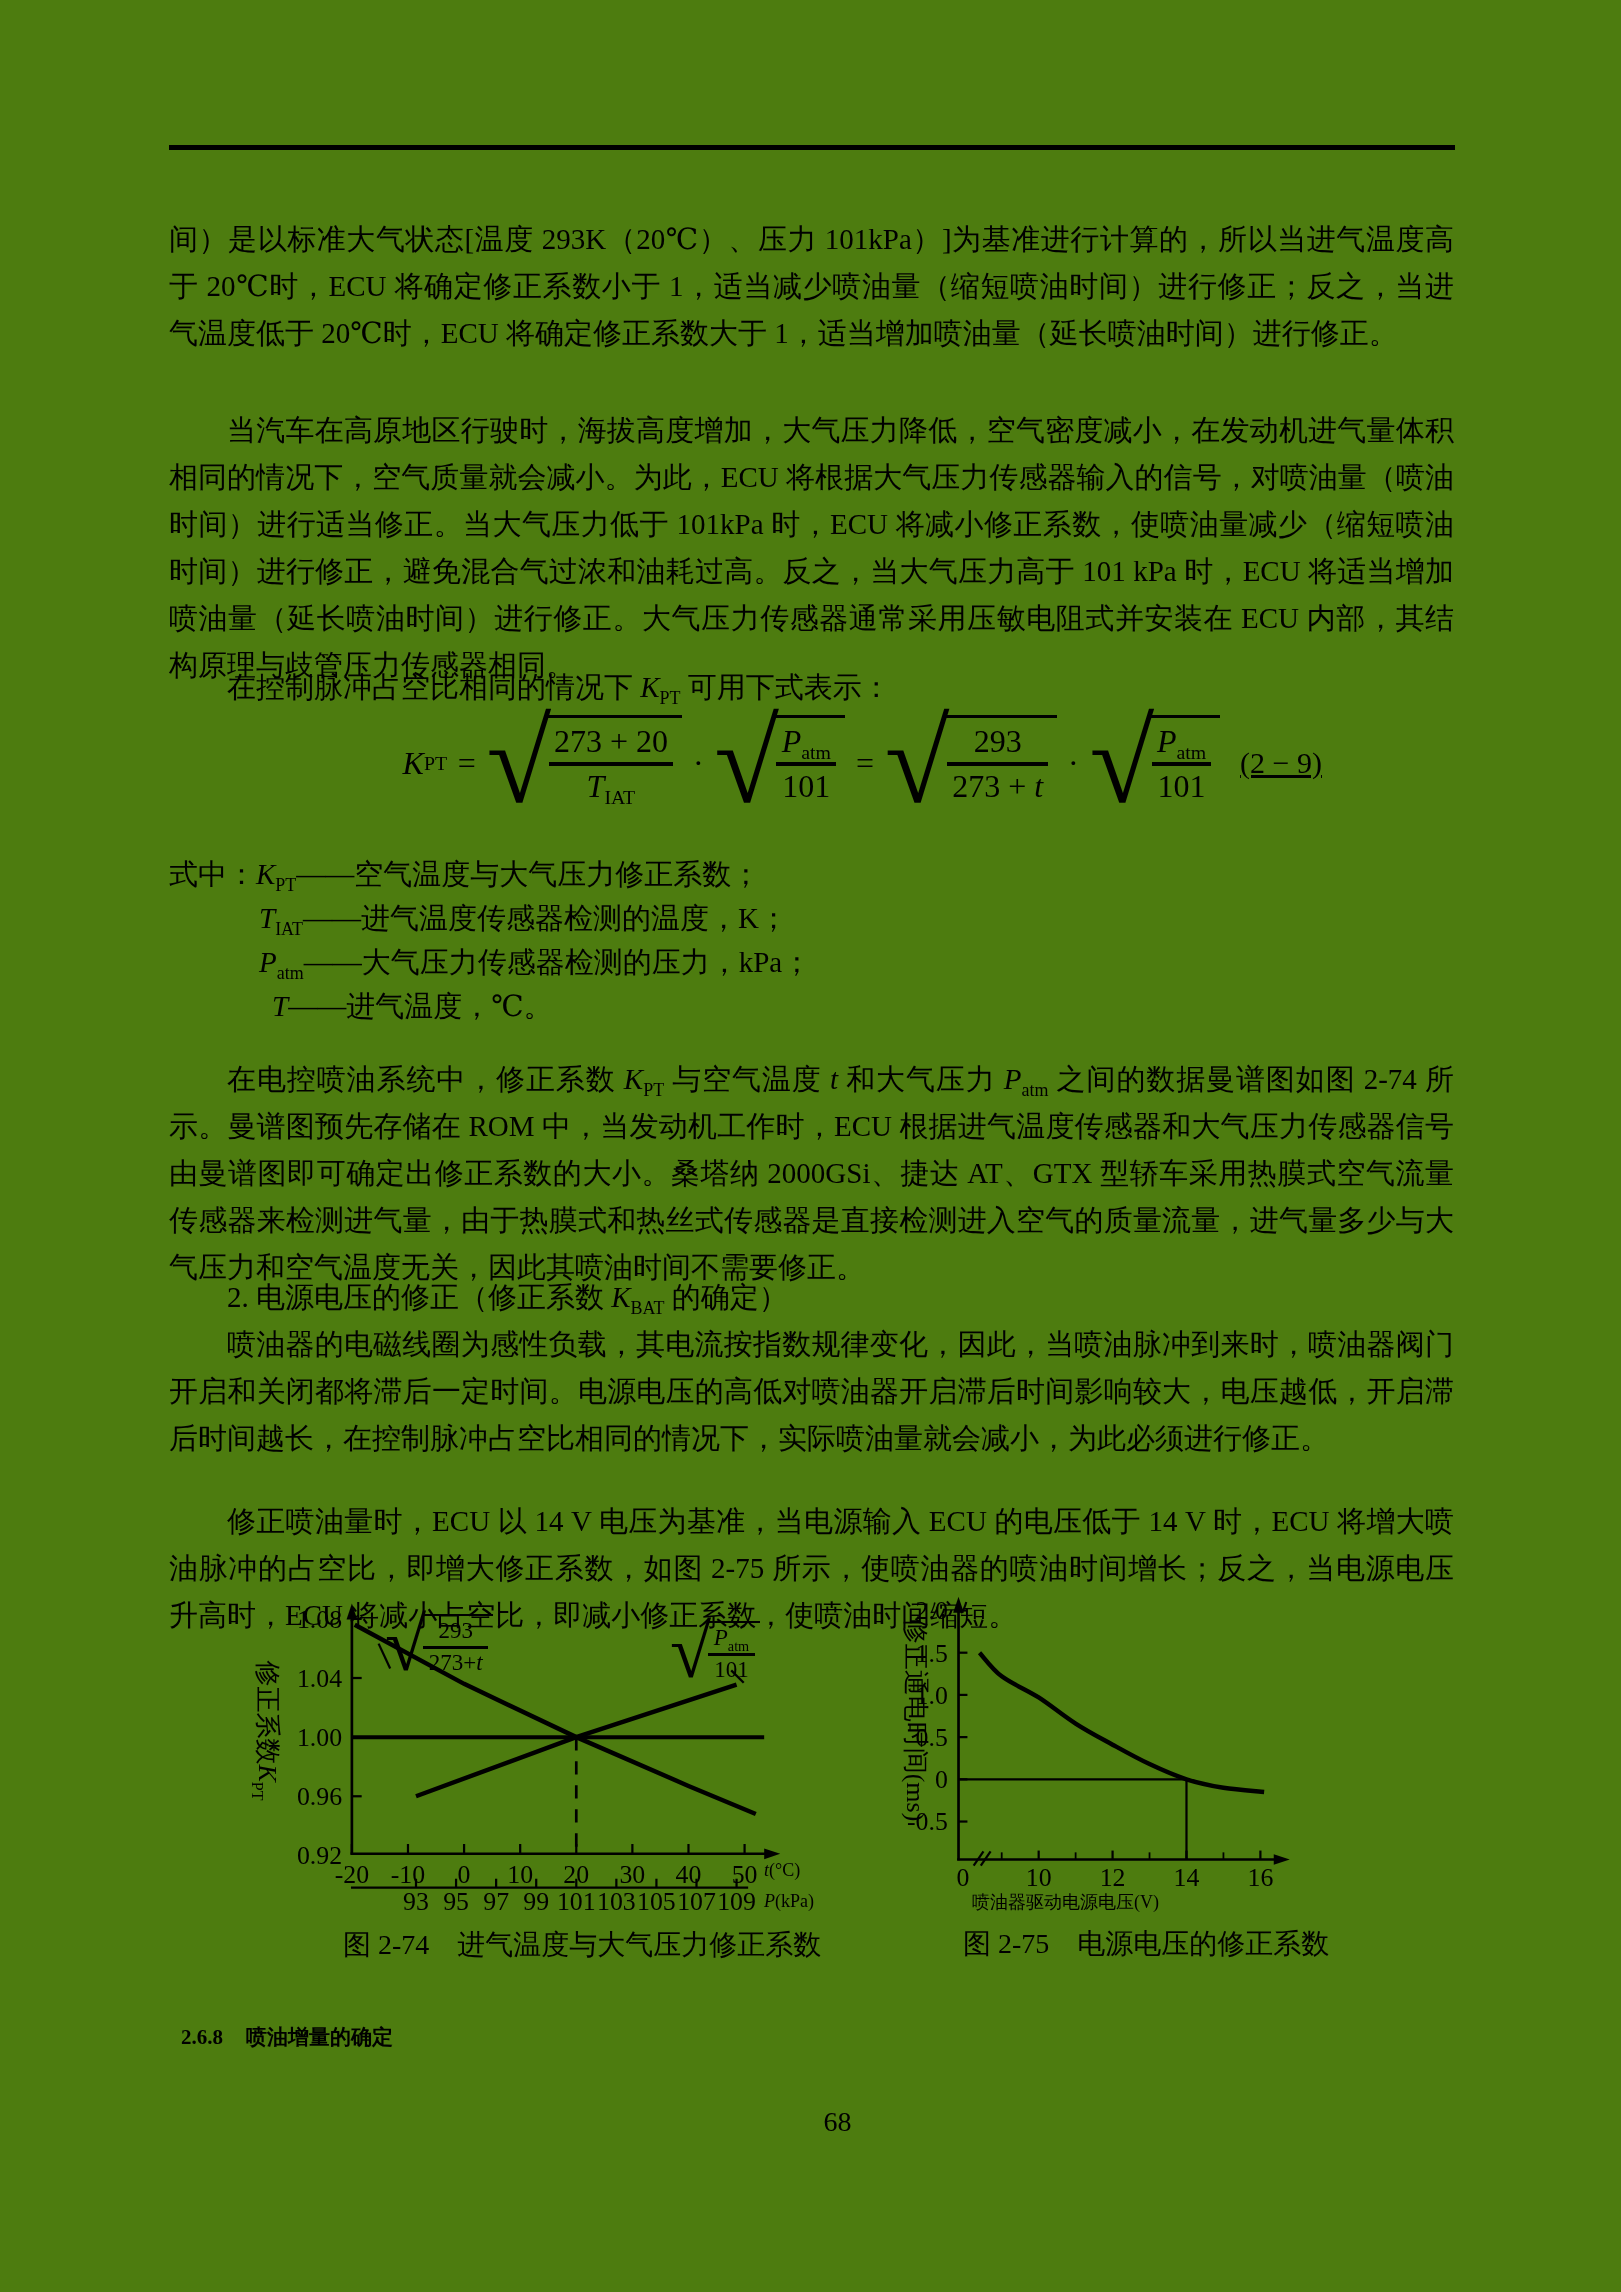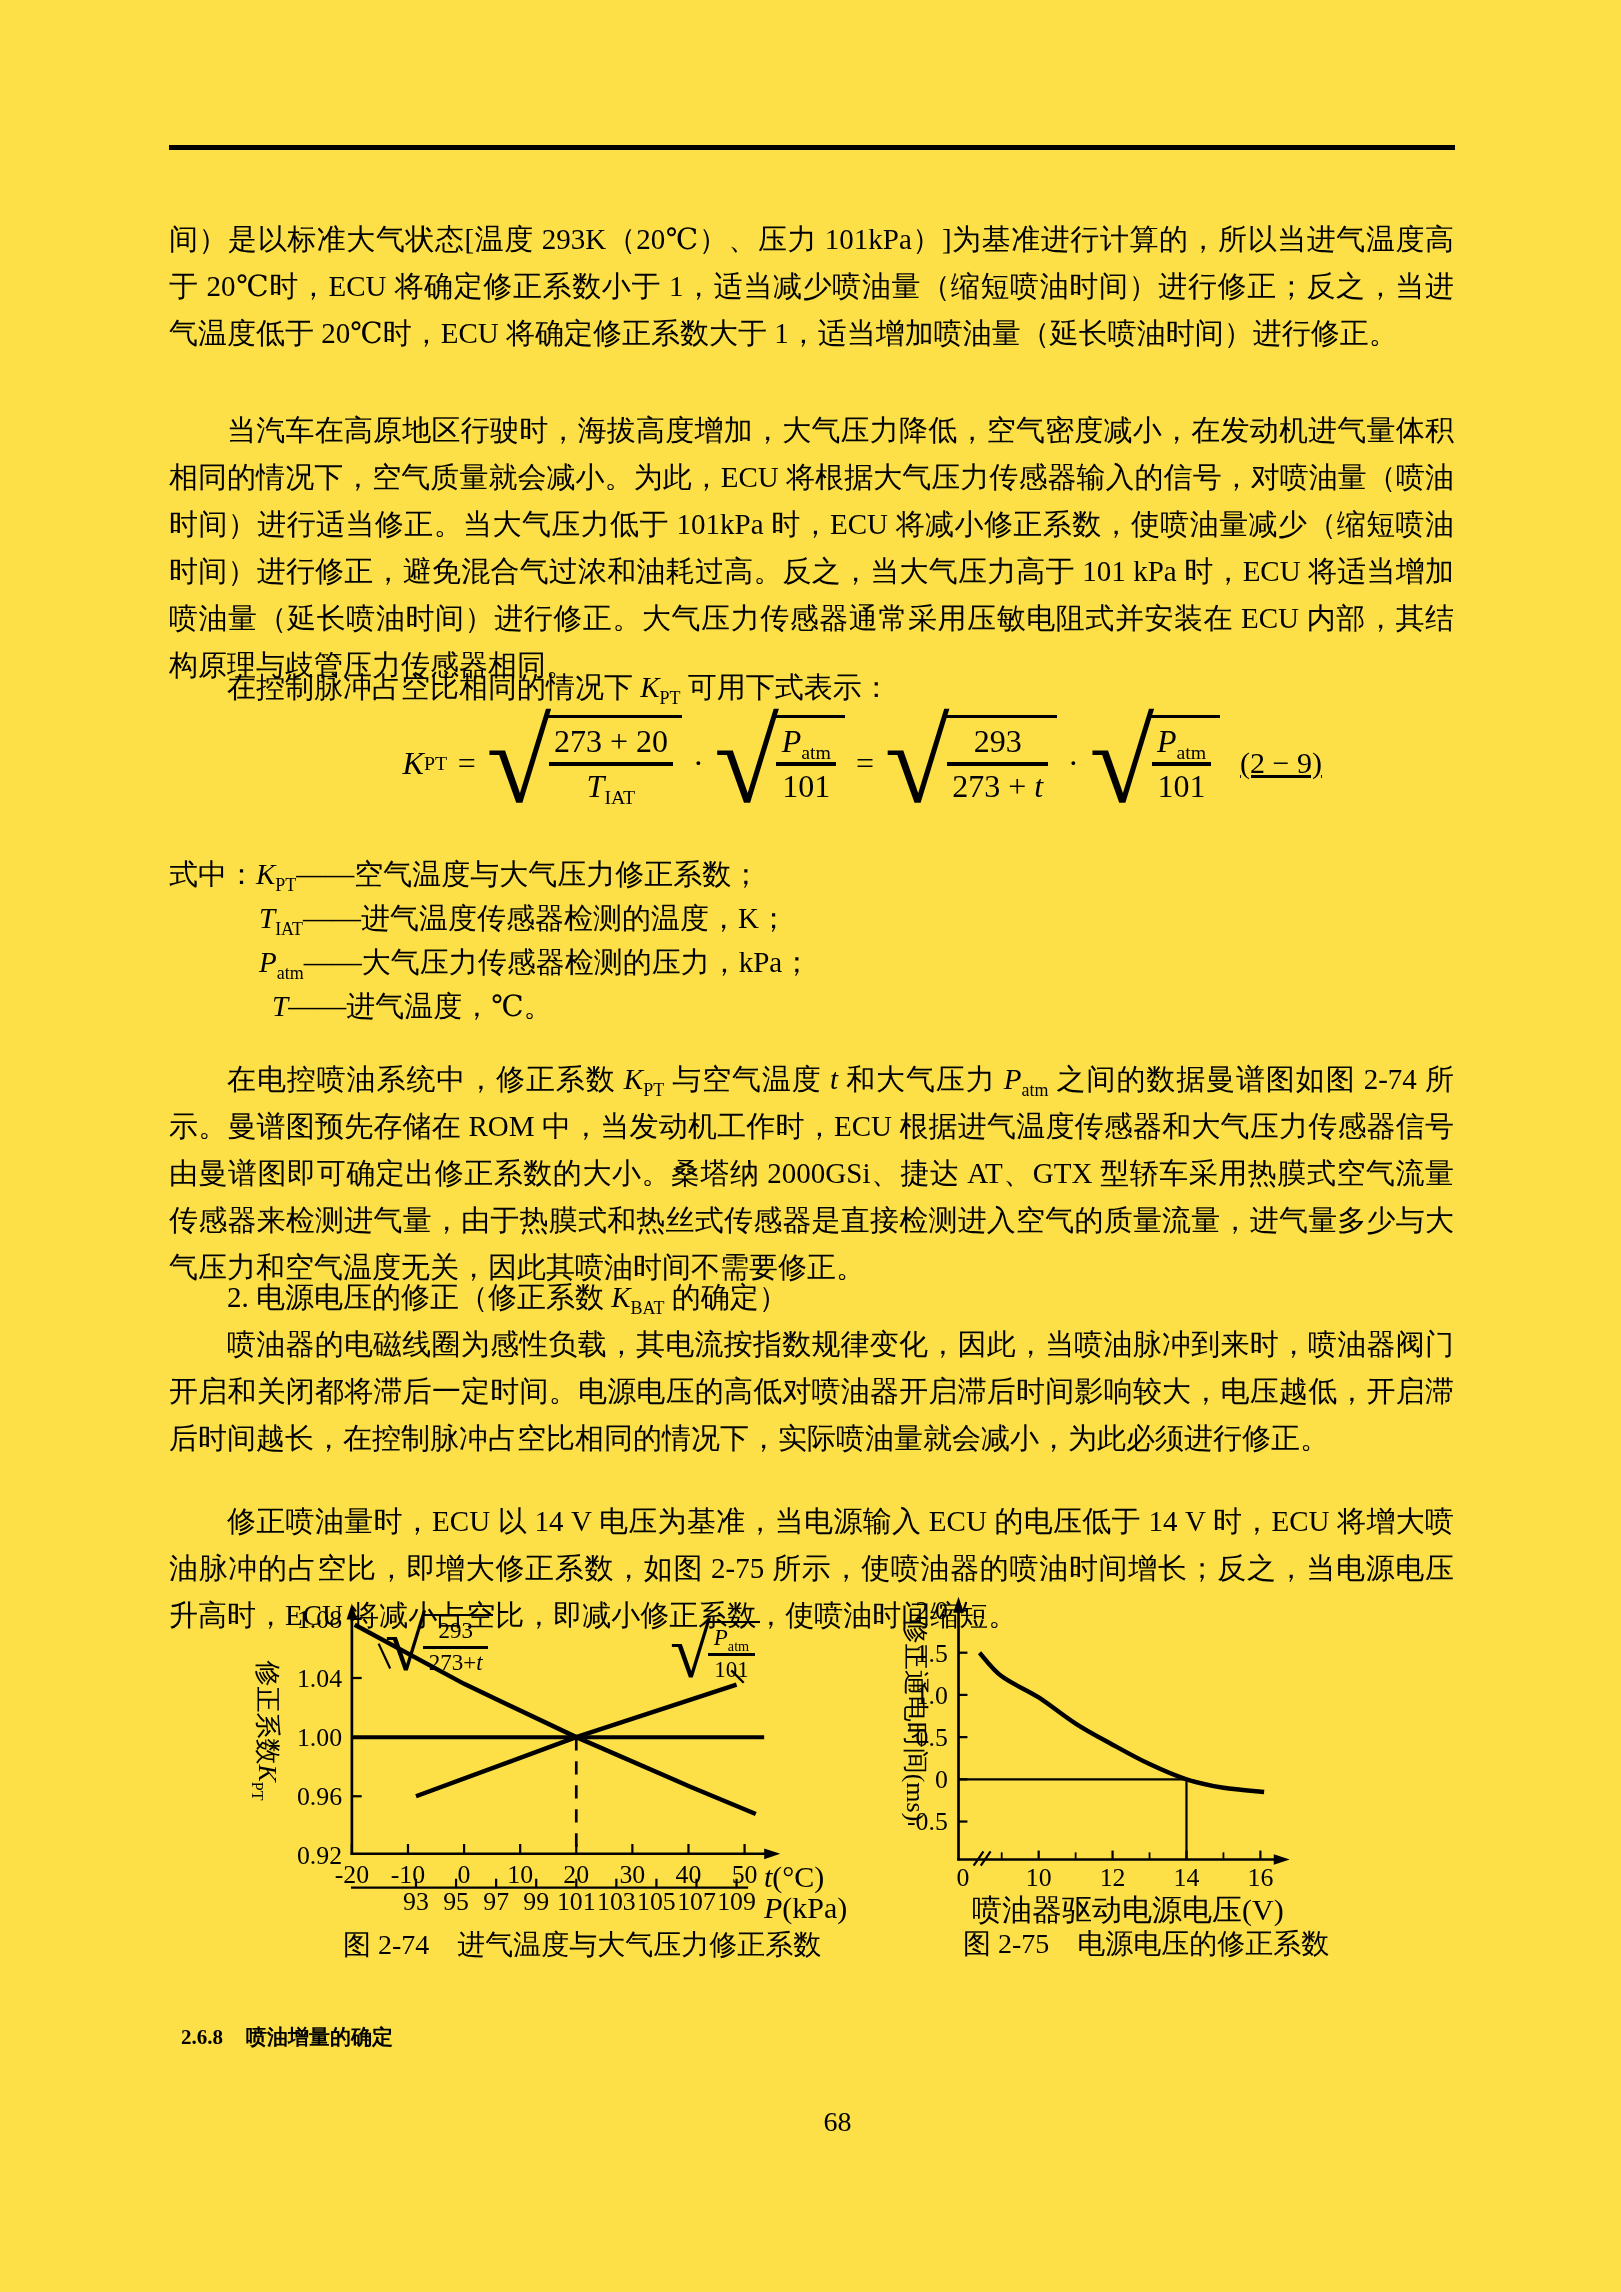--- a/index.html
+++ b/index.html
@@ -1,16 +1,16 @@
 <!DOCTYPE html>
 <html style="font-size:14.3px"><head>
 <meta charset="utf-8">
 <style>
   html,body{margin:0;padding:0;background:#ffffff;}
-  .page{position:relative;width:1622px;height:2293px;background:#fde047;color:#000;
+  .page{position:relative;width:1622px;height:2293px;background:#4d7c0f;color:#000;
         font-family:"Liberation Serif","DejaVu Serif",serif;font-size:29px;overflow:hidden;}
   .toprule{position:absolute;left:169px;top:145px;width:1286px;height:5.3px;background:#000;}
   .blk{position:absolute;left:169px;width:1285px;line-height:47px;text-align:justify;}
   .ind{text-indent:2em;}
   .it{font-style:italic;}
   sub{font-size:0.62em;line-height:0;}
   
   .formula{position:absolute;left:169px;top:688px;width:1285px;height:150px;
            display:flex;align-items:center;justify-content:center;font-size:32px;}
   .eq-main{display:flex;align-items:center;}
@@ -27,21 +27,21 @@
   .wrow.w2{padding-left:90px;}
   .wrow.w4{padding-left:103px;}
   
   .fig{position:absolute;}
   #fig74{left:160px;top:1600px;width:642px;height:374px;}
   #fig75{left:878px;top:1595px;width:446px;height:374px;}
   .fig svg{position:absolute;left:0;top:0;overflow:visible;}
   .fig svg text{font-family:"Liberation Serif","DejaVu Serif",serif;fill:#000;}
   .fig-caption{position:absolute;font-size:28px;white-space:nowrap;}
   .ylab{position:absolute;text-align:center;transform:rotate(90deg);white-space:nowrap;font-size:26px;}
-  .axlab{position:absolute;font-size:30px;white-space:nowrap;font-family:Liberation Serif, serif;}
+  .axlab{position:absolute;font-size:18px;white-space:nowrap;font-family:Liberation Serif, serif;}
   .chart-label{position:absolute;font-size:23px;}
   .chart-label .rad{font-size:75px;line-height:0.82;margin-right:-4.5px;}
   .chart-label .sqbody{border-top:2.2px solid #000;padding:1.8px 5.3px 0 1.8px;}
   .chart-label .bar{height:2.2px;margin:1.8px 0;}
   
   .section-heading{position:absolute;left:181px;top:2023px;font-weight:bold;font-size:21px;}
   .section-heading .sp{margin-left:23px;}
   .folio{position:absolute;left:766px;top:2089px;width:143px;text-align:center;font-size:28px;margin-top:17px;}
 </style>
 </head>

